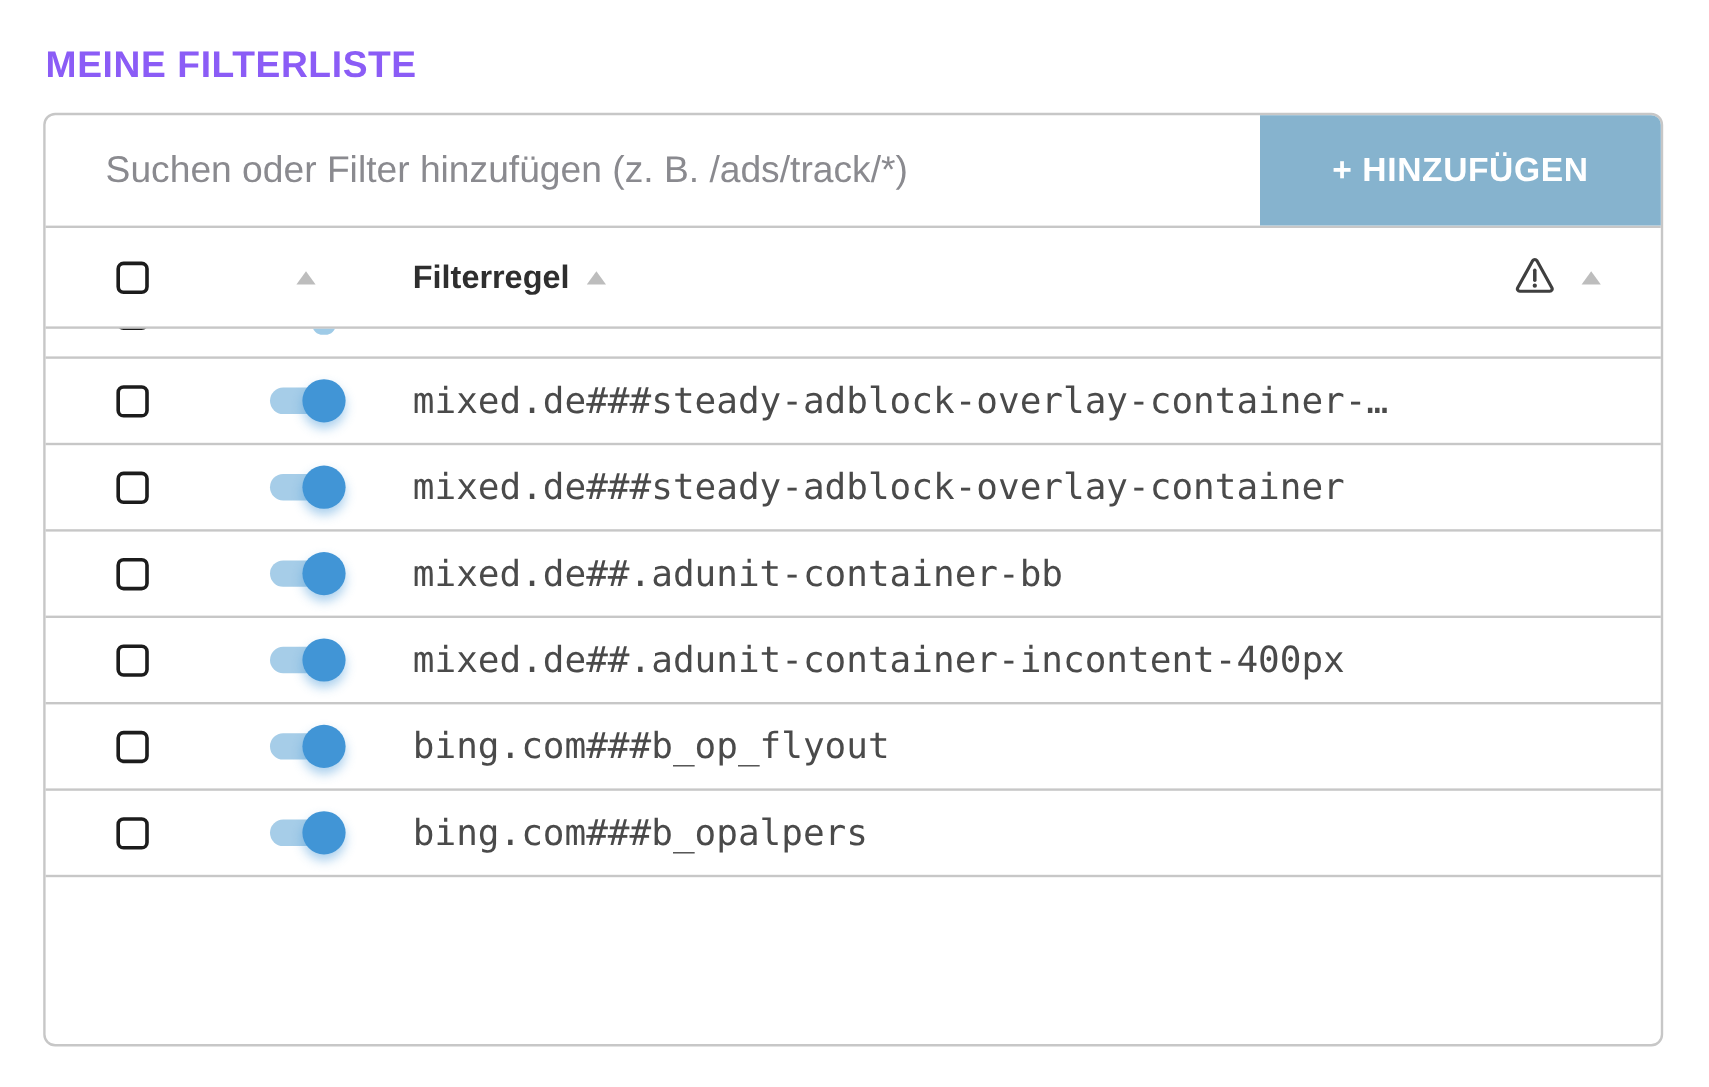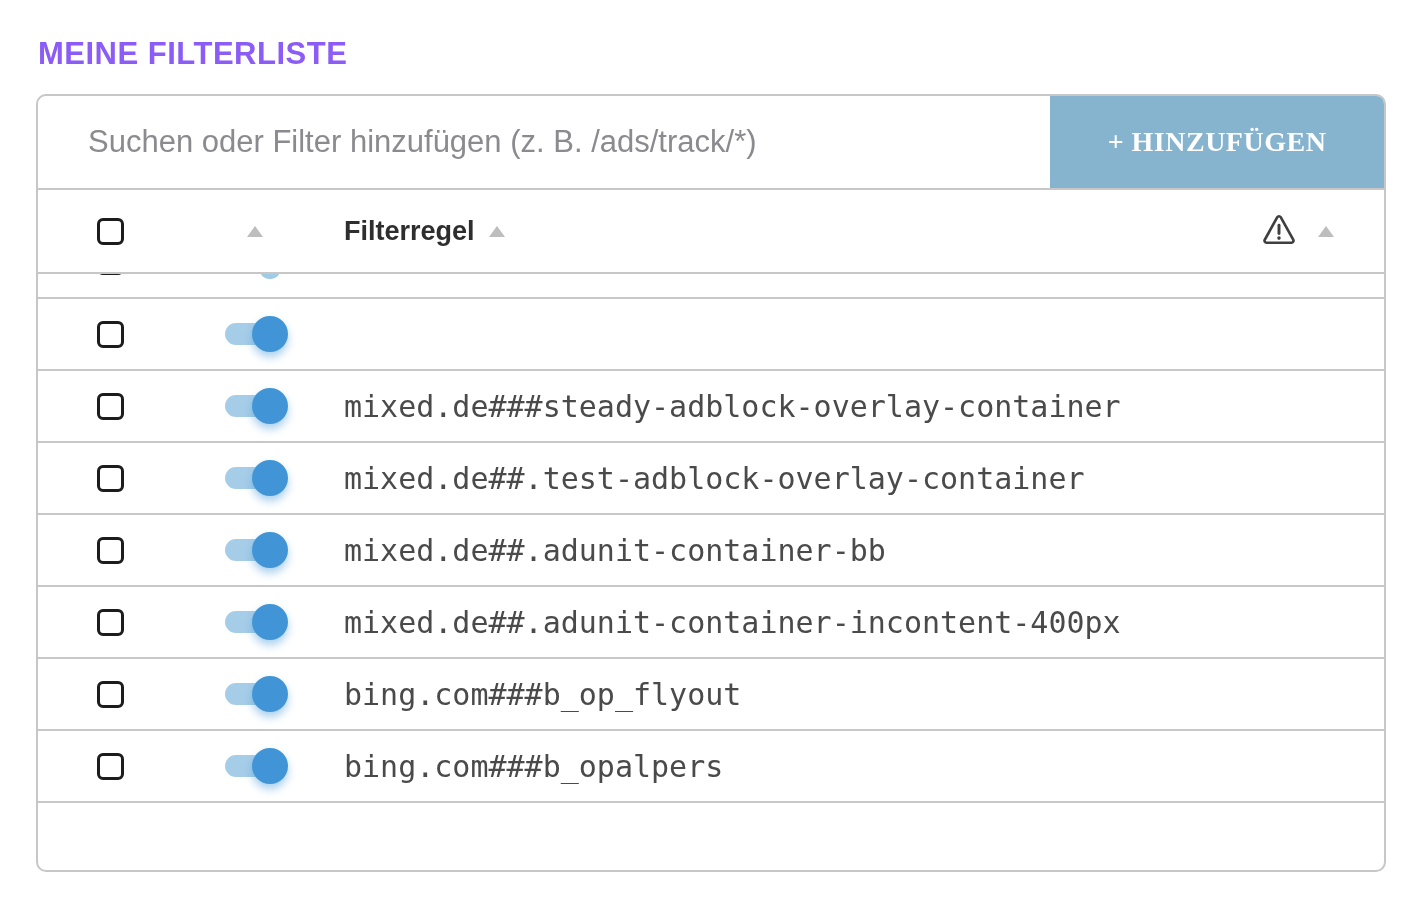--- a/index.html
+++ b/index.html
@@ -35,21 +35,21 @@
     flex:1; border:0; outline:0; background:transparent;
     padding:0 30px 0 50px; font-size:31px; color:#444;
     font-family:"Liberation Sans", sans-serif;
     border-top-left-radius:10px;
   }
   .search-input::placeholder{ color:#8a8a8f; opacity:1; }
   .add-btn{
     width:334px; flex:none; border:0; cursor:pointer;
     background:var(--accent-btn); color:#ffffff;
     font-size:28px; font-weight:600; letter-spacing:.5px;
-    font-family:Liberation Serif, serif;
+    font-family:Liberation Sans, sans-serif;
     border-top-right-radius:8px;
   }
 
   
   .header-row{ height:84px; flex:none; display:flex; align-items:center;
     border-bottom:2px solid var(--line); }
   .cb{
     width:27px; height:27px; flex:none;
     border:3px solid #1c1c1c; border-radius:6px; background:#fff;
     cursor:pointer;
@@ -120,39 +120,32 @@
     <span class="cb"></span>
     <span class="partial-knob"></span>
   </div>
 
   <div class="filter-row">
     <span class="cb"></span>
     <span class="toggle">
         <span class="toggle-track"></span>
         <span class="toggle-knob"></span>
       </span>
+    <span class="rule-text">mixed.de###steady-adblock-overlay-container-…</span>
   </div>
 
   <div class="filter-row">
     <span class="cb"></span>
     <span class="toggle">
         <span class="toggle-track"></span>
         <span class="toggle-knob"></span>
       </span>
     <span class="rule-text">mixed.de###steady-adblock-overlay-container</span>
   </div>
 
-  <div class="filter-row">
-    <span class="cb"></span>
-    <span class="toggle">
-        <span class="toggle-track"></span>
-        <span class="toggle-knob"></span>
-      </span>
-    <span class="rule-text">mixed.de##.test-adblock-overlay-container</span>
-  </div>
 
   <div class="filter-row">
     <span class="cb"></span>
     <span class="toggle">
         <span class="toggle-track"></span>
         <span class="toggle-knob"></span>
       </span>
     <span class="rule-text">mixed.de##.adunit-container-bb</span>
   </div>
 

